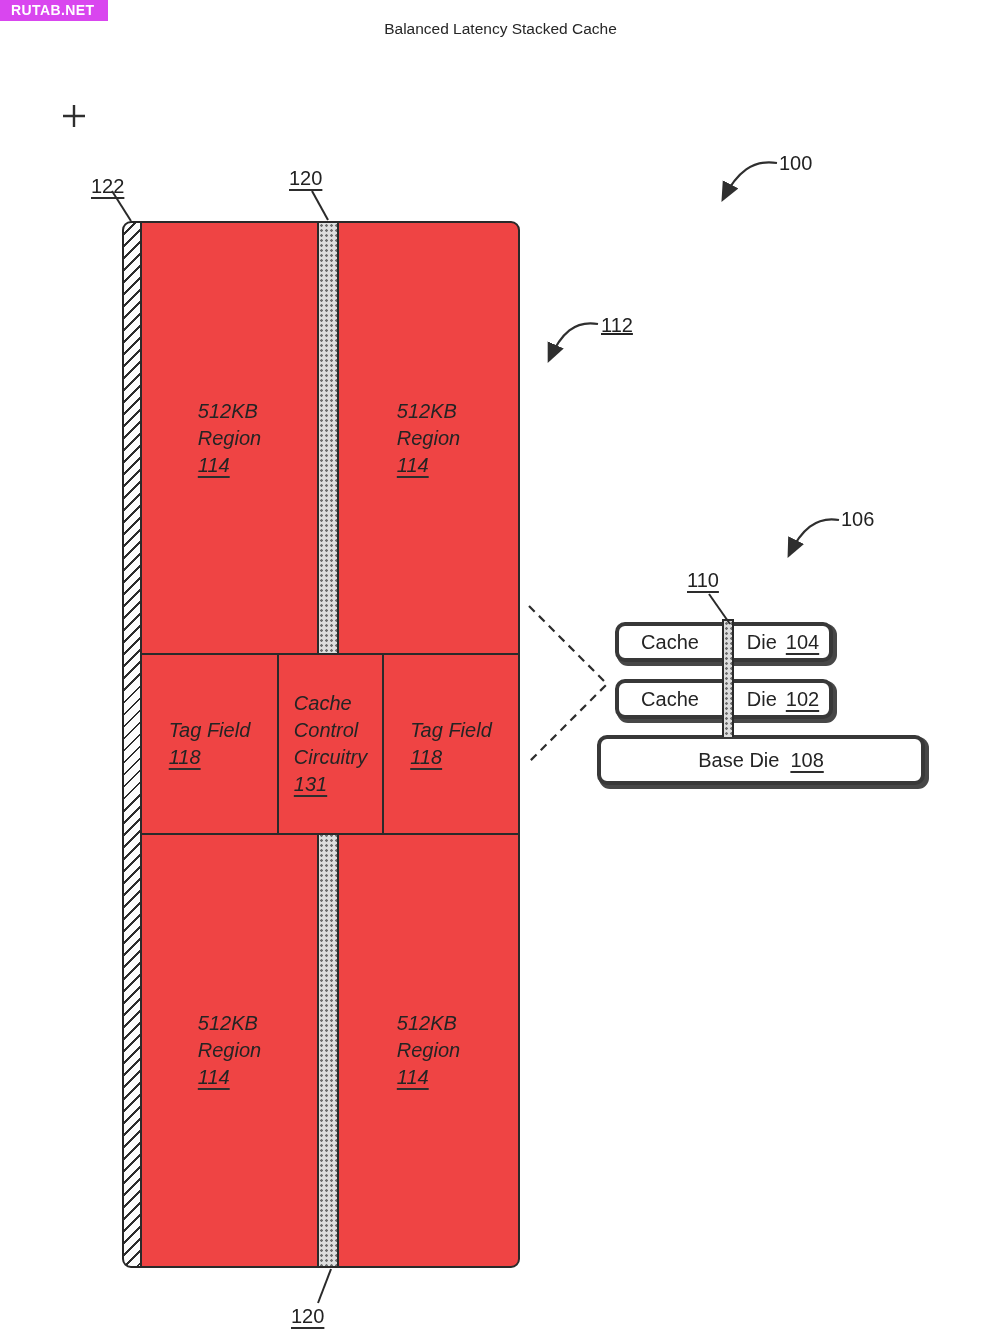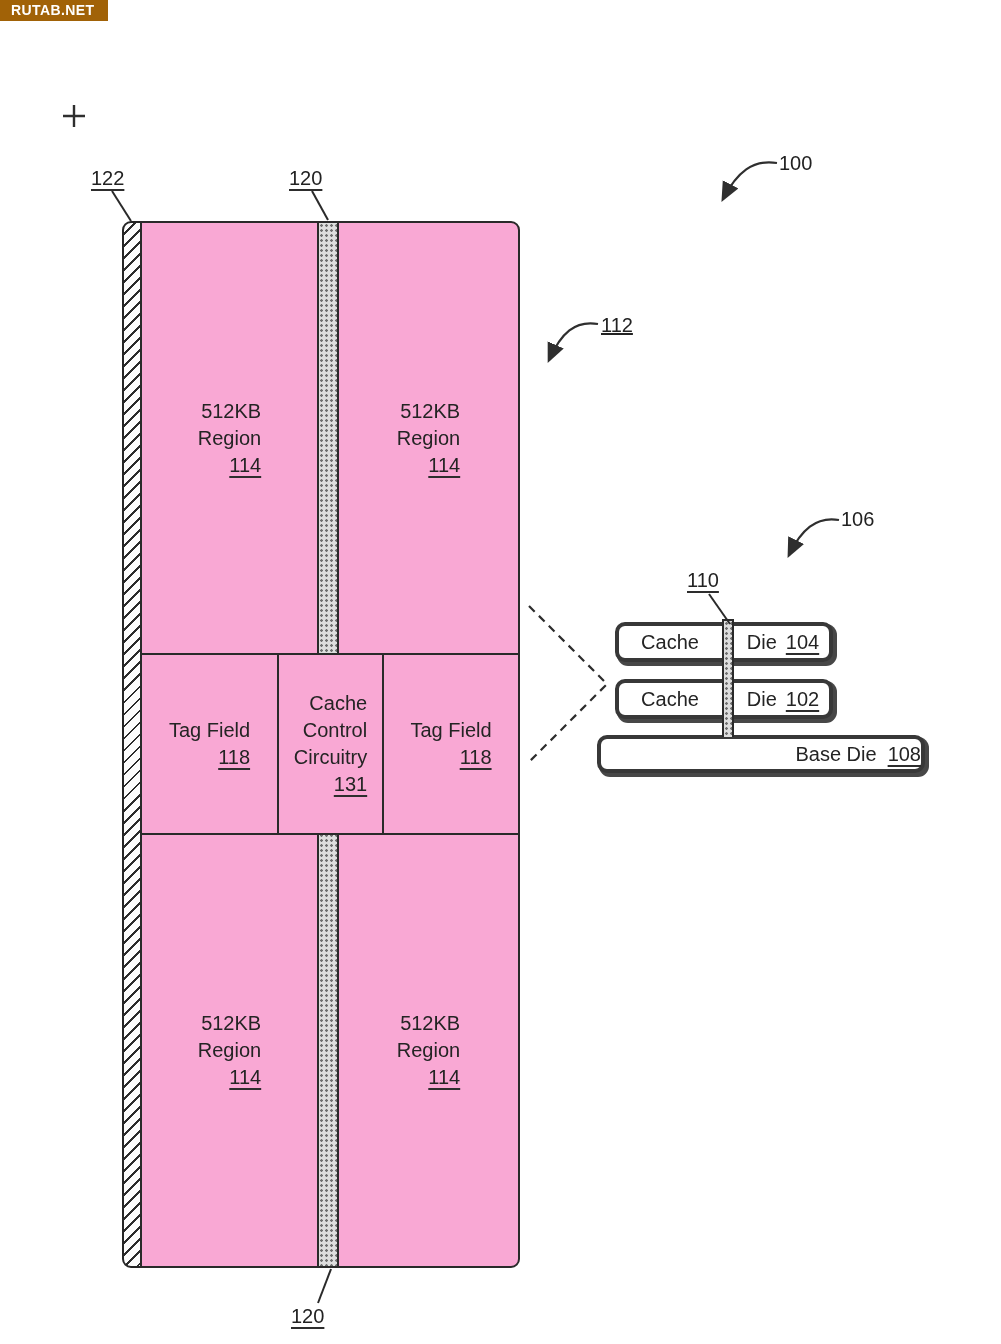--- a/index.html
+++ b/index.html
@@ -5,21 +5,21 @@
   html,body{margin:0;padding:0;}
   body{
     width:1001px;height:1344px;position:relative;background:#ffffff;
     font-family:"Liberation Sans","DejaVu Sans",sans-serif;color:#1c1c1c;
     overflow:hidden;
   }
   .abs{position:absolute;}
 
   
   .badge{
-    left:0;top:0;background:#a16207;color:#fff;font-weight:bold;
+    left:0;top:0;background:#d946ef;color:#fff;font-weight:bold;
     font-size:14px;letter-spacing:.4px;padding:2px 14px 3px 11px;
   }
 
   
   .header{
     left:0;top:18px;width:100%;text-align:center;
     font-size:15.5px;line-height:21.5px;color:#262626;
   }
 
   
@@ -28,22 +28,22 @@
   }
   .u{
     text-decoration:underline;
     text-decoration-thickness:2px;
     text-underline-offset:4px;
     text-decoration-color:#2d2d2d;
   }
 
   
   .box{
-    background:#f9a8d4;border:2px solid #2a2a2a;box-sizing:border-box;
-    display:flex;align-items:center;justify-content:center;text-align:right;
+    background:#ef4444;border:2px solid #2a2a2a;box-sizing:border-box;
+    display:flex;align-items:center;justify-content:center;text-align:left;font-style:italic;
   }
   .rtext{font-size:20px;line-height:27px;color:#242424;}
   .hatch{
     background:repeating-linear-gradient(135deg,#fdfdfd 0 6.5px,#2c2c2c 6.5px 8.5px);
     border:2px solid #262626;box-sizing:border-box;
     border-radius:9px 0 0 9px;
   }
   .stipple{
     background-color:#dedede;
     background-image:radial-gradient(#6f6f6f 1px,transparent 1.55px);
@@ -60,20 +60,21 @@
   }
   .die .seg{display:flex;align-items:center;justify-content:center;}
   .gapword{display:inline-block;width:9px;}
 </style>
 </head>
 <body>
 
 <div class="abs badge">RUTAB.NET</div>
 
 <div class="abs header">
+  <div>Balanced Latency Stacked Cache</div>
 </div>
 
 <div class="abs hatch" style="left:122px;top:221px;width:20px;height:1047px;"></div>
 
 <div class="abs box" style="left:140px;top:221px;width:179px;height:434px;">
   <div class="rtext">
     <div>512KB</div>
     <div>Region</div>
     <div class="u">114</div>
   </div>
@@ -135,29 +136,29 @@
 </div>
 <div class="abs die" style="left:615px;top:679px;width:218px;height:40px;z-index:2;">
   <span class="seg" style="width:102px;">Cache</span>
   <span style="width:16px;"></span>
   <span class="seg" style="flex:1;">
     <span>Die</span>
       <span class="gapword"></span>
       <span class="u">102</span>
   </span>
 </div>
-<div class="abs die" style="left:597px;top:735px;width:328px;height:38px;justify-content:flex-end;z-index:2;">
+<div class="abs die" style="left:597px;top:735px;width:328px;height:50px;justify-content:center;z-index:2;">
   <span>Base Die</span>
     <span style="display:inline-block;width:11px;"></span>
     <span class="u">108</span>
 </div>
 
 <div class="abs stipple" style="left:722px;top:619px;width:12px;height:118px;z-index:4;border-left:2px solid #2a2a2a;border-right:2px solid #2a2a2a;border-top:2px solid #2a2a2a;"></div>
 
-<div class="abs ref u" style="left:91px;top:167px;">122</div>
+<div class="abs ref u" style="left:91px;top:175px;">122</div>
 <div class="abs ref u" style="left:289px;top:167px;">120</div>
 <div class="abs ref" style="left:779px;top:152px;">100</div>
 <div class="abs ref" style="left:601px;top:314px;text-decoration:underline;">112</div>
 <div class="abs ref" style="left:841px;top:508px;">106</div>
 <div class="abs ref u" style="left:687px;top:569px;text-align:center;">110</div>
 <div class="abs ref u" style="left:291px;top:1305px;">120</div>
 
 <svg class="abs" style="left:0;top:0;z-index:6;pointer-events:none;" width="1001" height="1344" viewBox="0 0 1001 1344" xmlns="http://www.w3.org/2000/svg">
   <defs>
     <marker id="ah" markerWidth="11" markerHeight="9" refX="7.5" refY="4" orient="auto">

